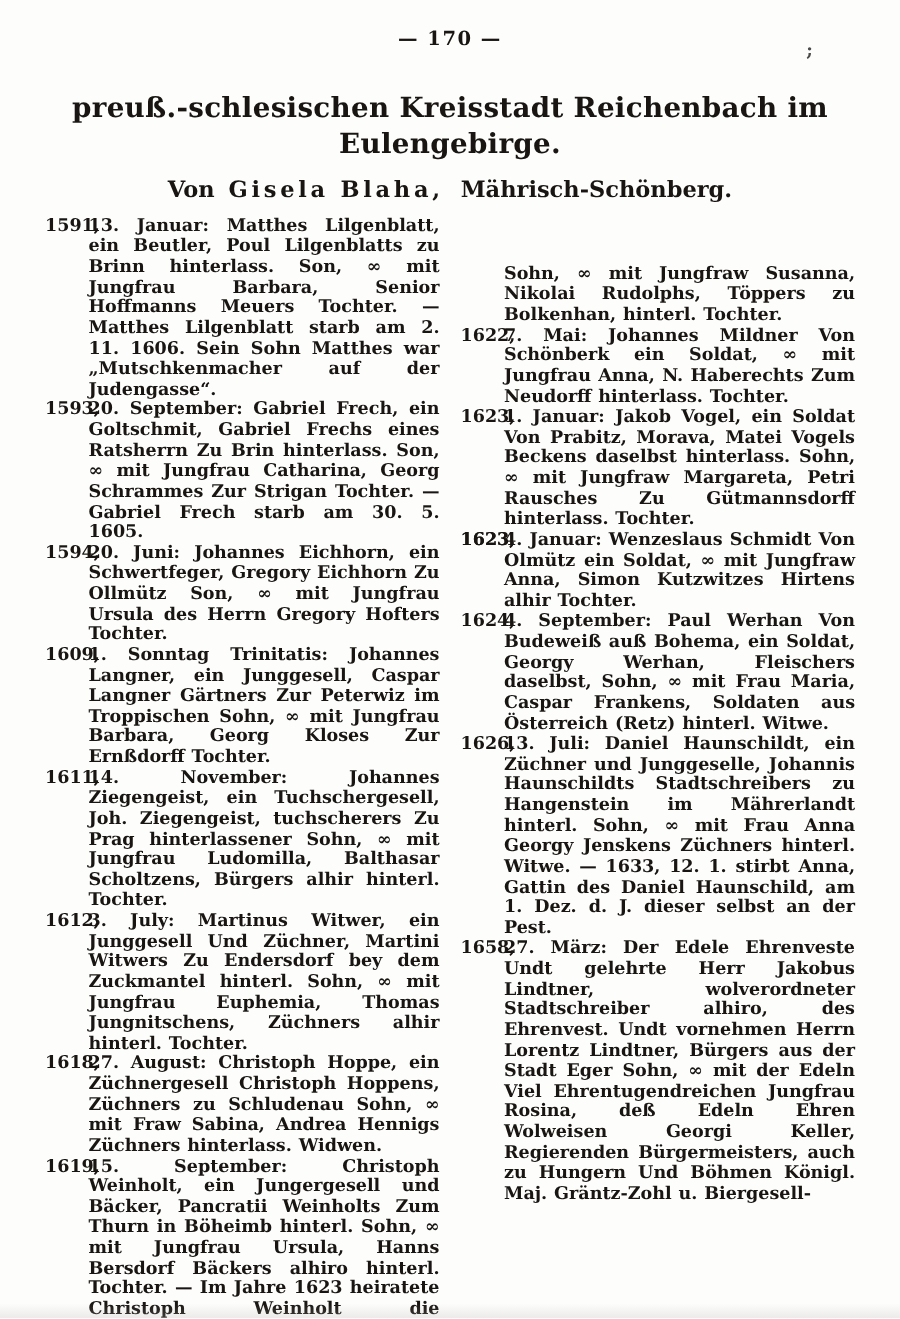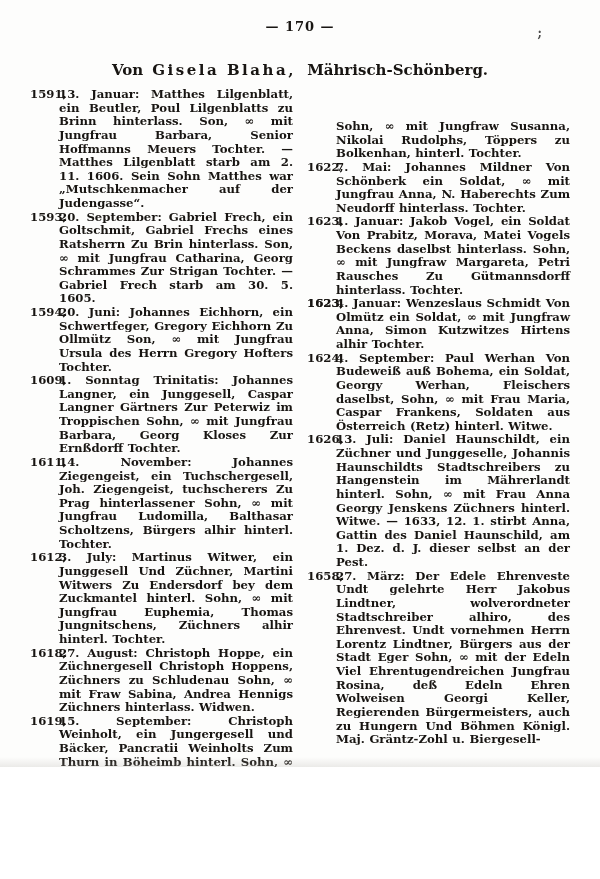--- a/index.html
+++ b/index.html
@@ -1,19 +1,19 @@
 <!DOCTYPE html>
 <html lang="de"><head>
 <meta charset="utf-8">
 <style>
   html, body { margin: 0; padding: 0; background: #ffffff; }
   .page {
     position: relative;
     width: 600px;
-    height: 767px;
+    height: 879px;
     margin: 0 auto;
     background: #fdfdfc;
     overflow: hidden;
     font-family: "DejaVu Serif", "Liberation Serif", serif;
     color: #181512;
     box-sizing: border-box;
   }
   .page-number {
     text-align: center;
     padding-top: 19px;
@@ -83,20 +83,21 @@
 </style>
 </head>
 <body>
 
 <div class="page">
 
   <div class="page-number">— 170 —</div>
   <div class="scan-artifact">;</div>
 
   <div class="title">
+    <div>preuß.-schlesischen Kreisstadt Reichenbach im Eulengebirge.</div>
   </div>
 
   <div class="byline">
     <span>Von</span>
     <span class="name">Gisela Blaha,</span>
     <span class="place">Mährisch-Schönberg.</span>
   </div>
 
   <div class="columns">
 

